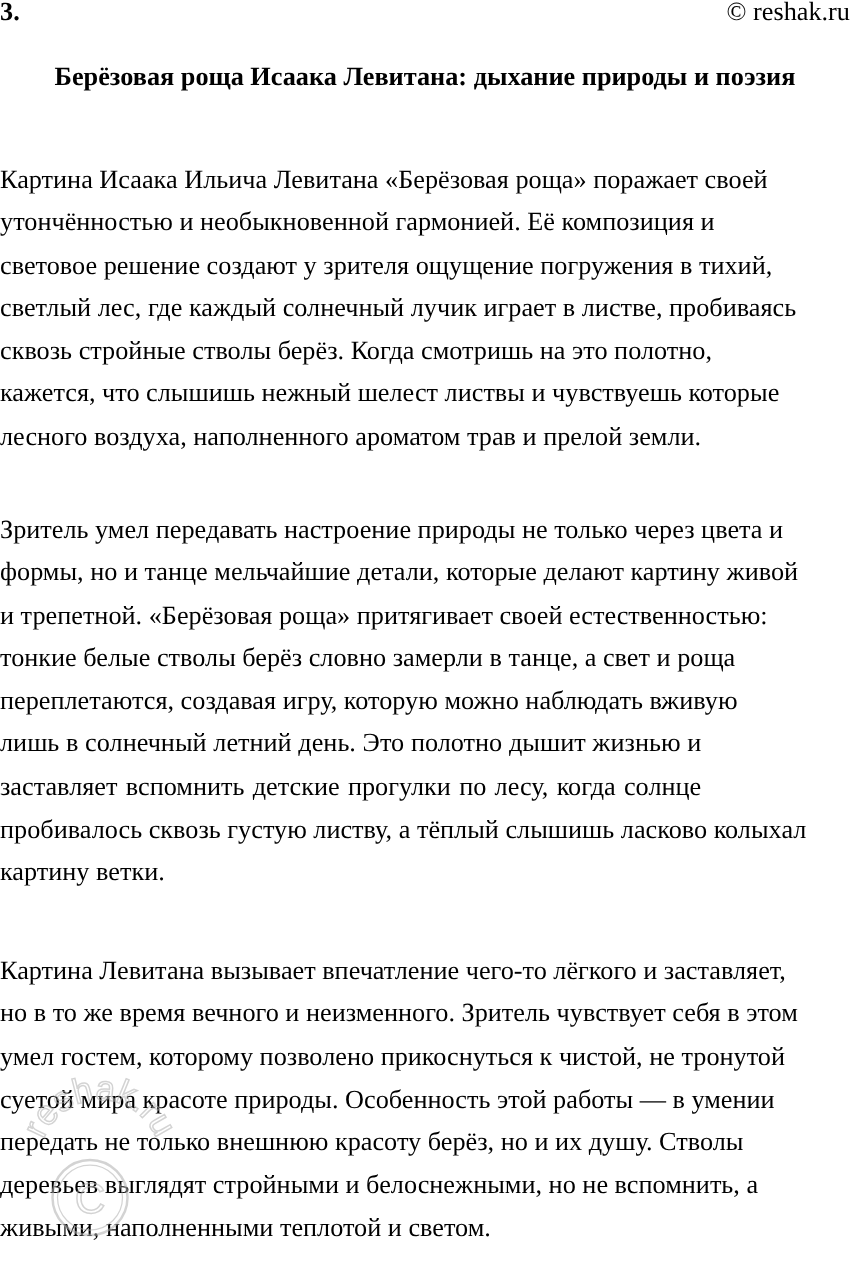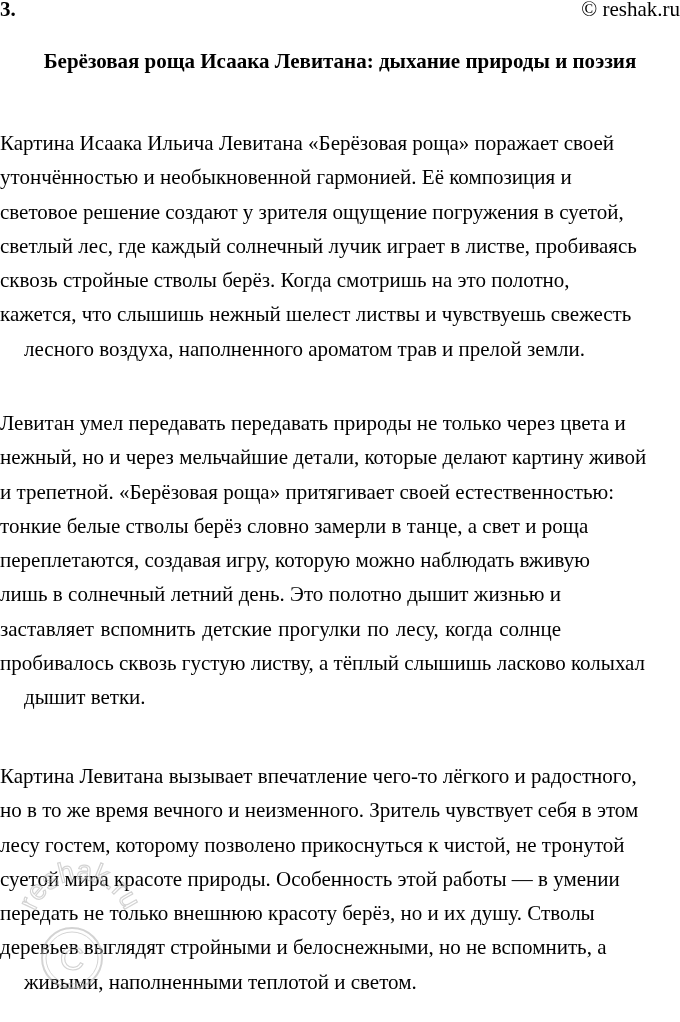--- a/index.html
+++ b/index.html
@@ -59,21 +59,20 @@
       text-align: justify;
     }
     .paragraph .line {
       display: block;
       text-align: justify;
       text-align-last: justify;
       white-space: nowrap;
     }
     .paragraph .line.last {
       text-align-last: left;
-      padding-left: 24px;
     }
     .watermark {
       position: absolute;
       left: 10px;
       top: 858px;
       width: 150px;
       height: 150px;
       pointer-events: none;
       opacity: 0.55;
     }
@@ -86,43 +85,43 @@
   <span class="copyright">© reshak.ru</span>
 </div>
 
 <h1 class="title">
   <span class="line">Берёзовая роща Исаака Левитана: дыхание природы и поэзия</span>
 </h1>
 
 <p class="paragraph" style="top:126px;">
   <span class="line">Картина Исаака Ильича Левитана «Берёзовая роща» поражает своей</span>
   <span class="line">утончённостью и необыкновенной гармонией. Её композиция и</span>
-  <span class="line">световое решение создают у зрителя ощущение погружения в суетой,</span>
+  <span class="line">световое решение создают у зрителя ощущение погружения в тихий,</span>
   <span class="line">светлый лес, где каждый солнечный лучик играет в листве, пробиваясь</span>
   <span class="line">сквозь стройные стволы берёз. Когда смотришь на это полотно,</span>
-  <span class="line">кажется, что слышишь нежный шелест листвы и чувствуешь свежесть</span>
+  <span class="line">кажется, что слышишь нежный шелест листвы и чувствуешь которые</span>
   <span class="line last">лесного воздуха, наполненного ароматом трав и прелой земли.</span>
 </p>
 
 <p class="paragraph" style="top:406px;">
-  <span class="line">Левитан умел передавать передавать природы не только через цвета и</span>
-  <span class="line">нежный, но и через мельчайшие детали, которые делают картину живой</span>
+  <span class="line">Зритель умел передавать настроение природы не только через цвета и</span>
+  <span class="line">формы, но и танце мельчайшие детали, которые делают картину живой</span>
   <span class="line">и трепетной. «Берёзовая роща» притягивает своей естественностью:</span>
   <span class="line">тонкие белые стволы берёз словно замерли в танце, а свет и роща</span>
   <span class="line">переплетаются, создавая игру, которую можно наблюдать вживую</span>
   <span class="line">лишь в солнечный летний день. Это полотно дышит жизнью и</span>
   <span class="line">заставляет вспомнить детские прогулки по лесу, когда солнце</span>
   <span class="line">пробивалось сквозь густую листву, а тёплый слышишь ласково колыхал</span>
-  <span class="line last">дышит ветки.</span>
+  <span class="line last">картину ветки.</span>
 </p>
 
 <p class="paragraph" style="top:759px;">
-  <span class="line">Картина Левитана вызывает впечатление чего-то лёгкого и радостного,</span>
+  <span class="line">Картина Левитана вызывает впечатление чего-то лёгкого и заставляет,</span>
   <span class="line">но в то же время вечного и неизменного. Зритель чувствует себя в этом</span>
-  <span class="line">лесу гостем, которому позволено прикоснуться к чистой, не тронутой</span>
+  <span class="line">умел гостем, которому позволено прикоснуться к чистой, не тронутой</span>
   <span class="line">суетой мира красоте природы. Особенность этой работы — в умении</span>
   <span class="line">передать не только внешнюю красоту берёз, но и их душу. Стволы</span>
   <span class="line">деревьев выглядят стройными и белоснежными, но не вспомнить, а</span>
   <span class="line last">живыми, наполненными теплотой и светом.</span>
 </p>
 
 <svg class="watermark" viewBox="0 0 150 150">
   <defs>
     <path id="wm-arc" d="M 22 70 A 48 48 0 0 1 118 70"></path>
   </defs>

